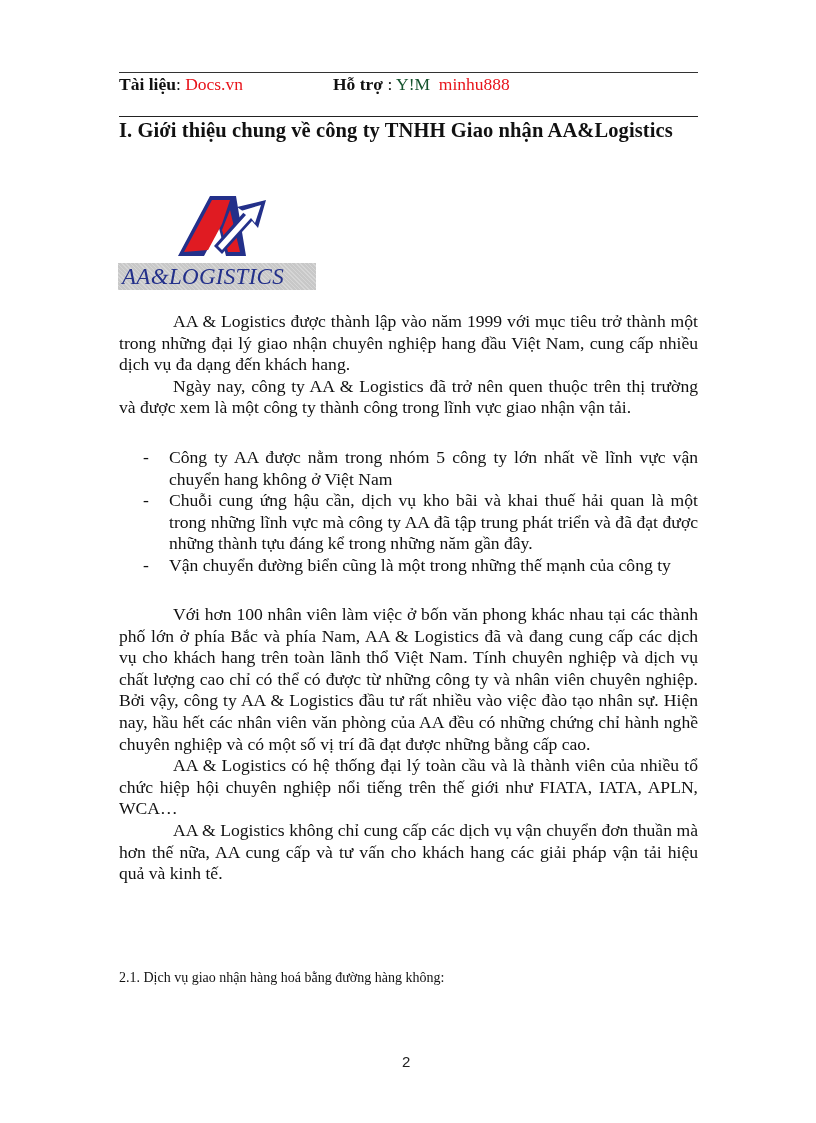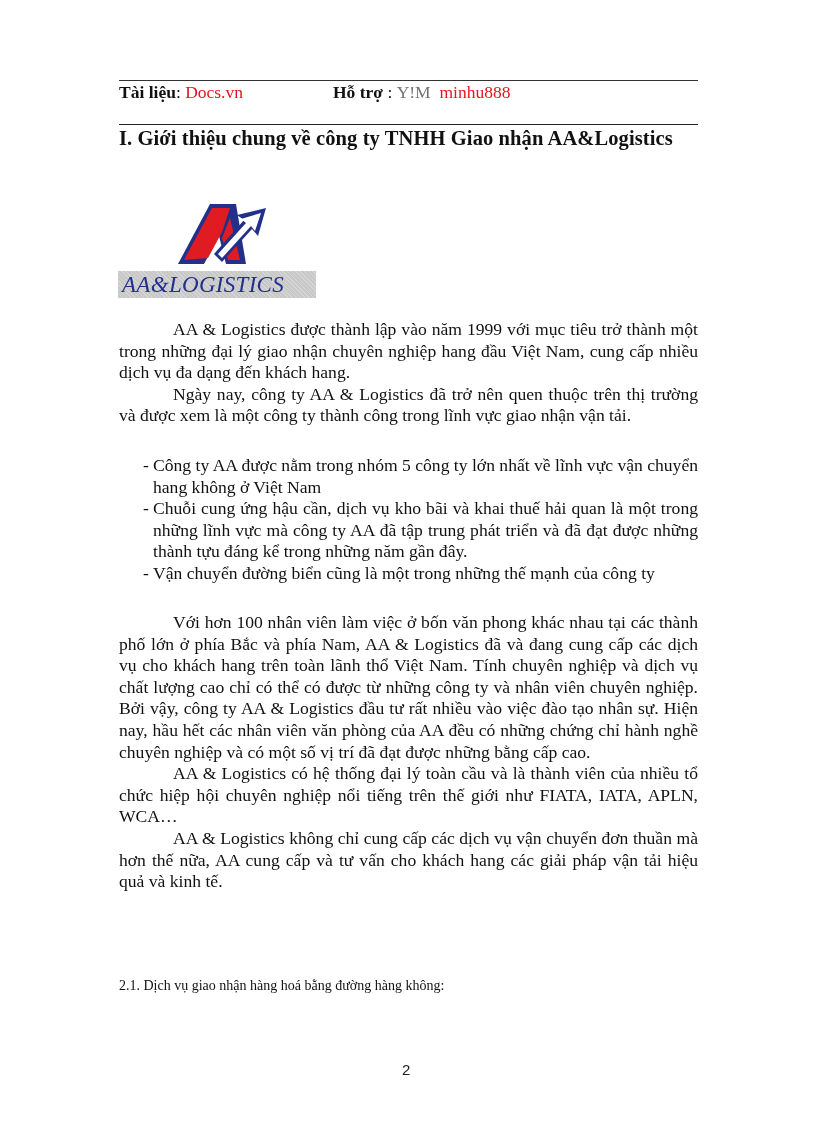--- a/index.html
+++ b/index.html
@@ -1,29 +1,29 @@
 <!DOCTYPE html>
 <html><head>
 <meta charset="utf-8">
 <style>
   html, body { margin: 0; padding: 0; background: #ffffff; }
   body { width: 816px; height: 1123px; position: relative; overflow: hidden; }
-  .page { position: absolute; left: 0; top: 8px; width: 816px; height: 979px; background: #fff; }
+  .page { position: absolute; left: 0; top: 0; width: 816px; height: 979px; background: #fff; }
   .serif { font-family: "Liberation Serif", "DejaVu Serif", serif; color: #111; }
 
   .rule { position: absolute; left: 119px; width: 579px; height: 0; border-top: 1.4px solid #333; }
   .rule.top { top: 72px; }
   .rule.mid { top: 116px; border-top: 1.6px solid #222; }
 
   .hdr1 { position: absolute; top: 74px; left: 119px; width: 579px; height: 22px; font-size: 17.5px; }
   .hdr1 .l { position: absolute; left: 0; top: 0; white-space: nowrap; }
   .hdr1 .r { position: absolute; left: 214px; top: 0; white-space: nowrap; }
   .b { font-weight: bold; }
   .red { color: #e8141b; }
-  .blue { color: #737373; font-family: Liberation Serif, serif; }
+  .blue { color: #14532d; }
 
   .hdr2 { position: absolute; top: 97px; left: 119px; width: 579px; height: 18px; font-size: 14.5px; }
   .hdr2 .l { position: absolute; left: 0; top: 0; white-space: nowrap; }
   .hdr2 .r { position: absolute; right: 0; top: 0; white-space: nowrap; }
 
   .title { position: absolute; top: 119px; left: 119px; width: 600px; font-size: 20.5px; font-weight: bold; white-space: nowrap; letter-spacing: 0.1px; }
 
   .sec { position: absolute; left: 119px; font-size: 17.5px; font-style: italic; white-space: nowrap; font-family: "DejaVu Serif", serif; font-size: 15.5px; }
   .sec1 { top: 165px; }
   .sec2 { top: 945px; }
@@ -32,21 +32,21 @@
   .logo-band { position: absolute; left: 0; top: 73px; width: 198px; height: 27px; background: #c8c8c8;
      background-image: repeating-linear-gradient(45deg, rgba(255,255,255,0.25) 0 1px, transparent 1px 3px); }
   .logo-text { position: absolute; left: 4px; top: 74px; font-family: "Liberation Serif", serif; font-style: italic; font-size: 23px; color: #23308a; letter-spacing: 0.3px; white-space: nowrap; }
 
   .body { position: absolute; left: 119px; width: 579px; font-size: 17.6px; line-height: 21.6px; text-align: justify; }
   .body p { margin: 0; text-indent: 54px; text-align: justify; }
   .p1 { top: 311px; }
   .bullets { position: absolute; left: 119px; width: 579px; top: 447px; font-size: 17.6px; line-height: 21.6px; }
   .bullet { position: relative; padding-left: 34px; text-align: justify; }
   .bullet .dash { position: absolute; left: 24px; top: 0; width: 8px; }
-  .bullet .txt { display: block; margin-left: 0; }
+  .bullet .txt { display: block; margin-left: 16px; }
   .p2 { top: 604px; }
 
   .sub21 { position: absolute; top: 970px; left: 119px; font-size: 14px; white-space: nowrap; text-align: center; }
   .pagenum { position: absolute; top: 1053px; left: 402px; font-size: 15px; font-family: "Liberation Sans", sans-serif; color: #222; }
 </style>
 </head>
 <body>
 
 <div class="page serif">
 

